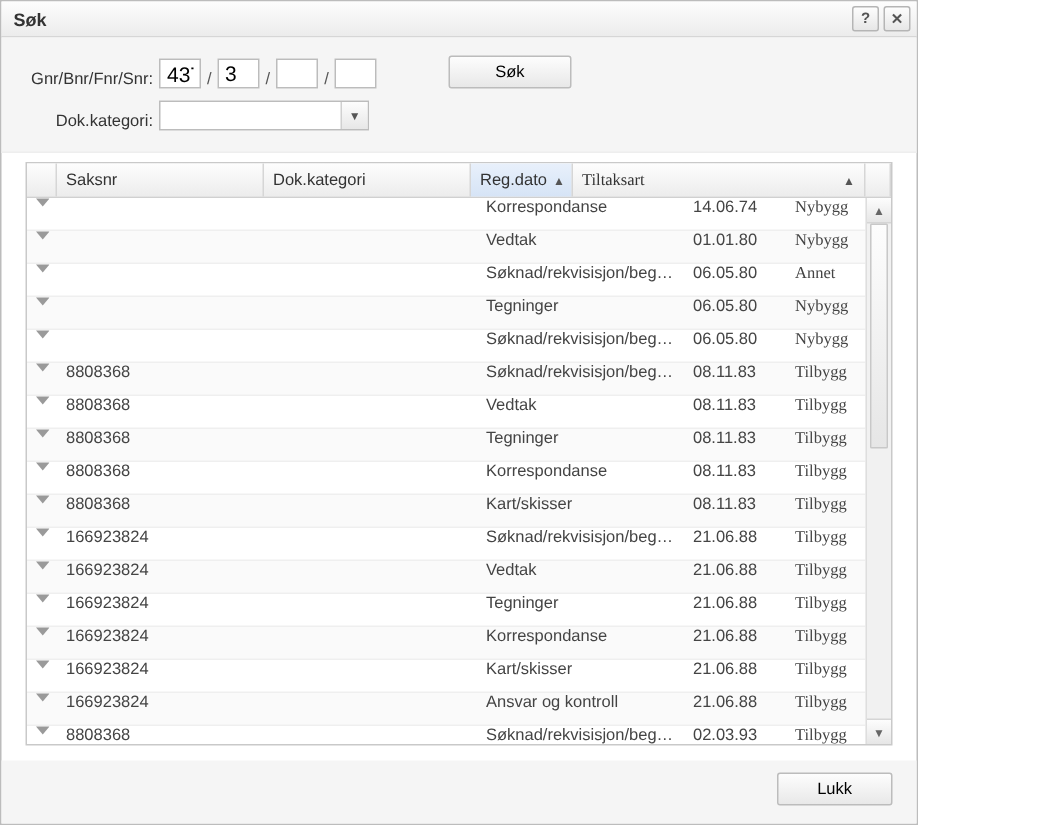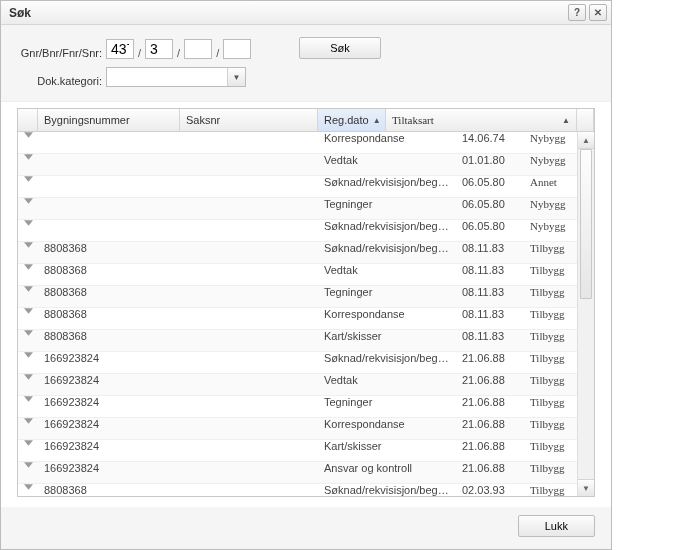--- a/index.html
+++ b/index.html
@@ -208,25 +208,25 @@
       <div class="combo">
         <input value="" style="">
         <div class="arrow">▼</div>
       </div>
     </div>
   </div>
 
   <div class="grid-wrap">
     <div class="grid-header">
       <div class="hcell col0"></div>
-      <div class="hcell col1">
-          <span>Bygningsnummer</span>
-        </div>
       <div class="hcell col2">
           <span>Saksnr</span>
+        </div>
+      <div class="hcell col3">
+          <span>Dok.kategori</span>
         </div>
       <div class="hcell col4 sorted">
         <span>Reg.dato</span>
         <span class="sort-arrow">▲</span>
       </div>
       <div class="hcell col5">
         <span>Tiltaksart</span>
         <span class="sort-arrow" style="margin-left:auto">▲</span>
       </div>
       <div class="hcell colsb"></div>

